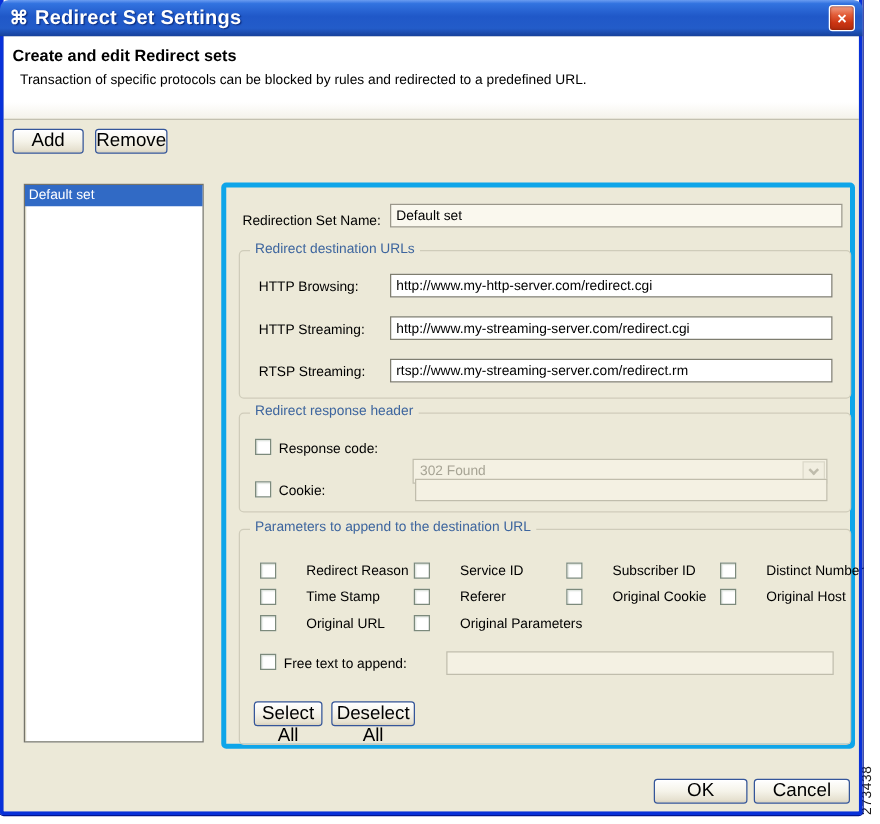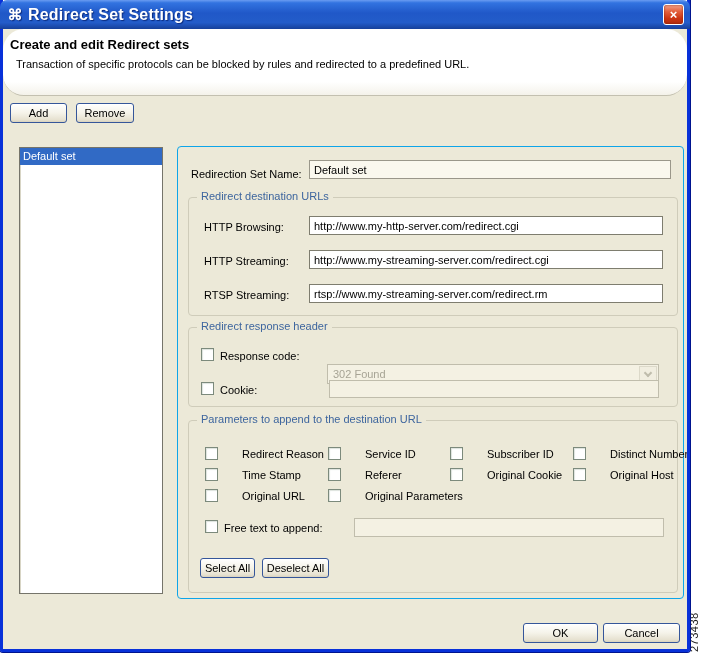--- a/index.html
+++ b/index.html
@@ -26,43 +26,43 @@
       text-shadow: 1px 1px 1px #0A2B7E; letter-spacing: 0.2px; }
   .close-btn { position: absolute; right: 6px; top: 4px; width: 21px; height: 21px;
       border: 1px solid #FFFFFF; border-radius: 3px; color: #fff; font-weight: bold;
       font-size: 13px; line-height: 19px; text-align: center;
       background: linear-gradient(180deg, #F0A28A 0%, #E35F3B 35%, #CC3512 70%, #B02C0E 100%);
       box-shadow: inset 0 0 2px #7E1A04; cursor: default; }
 
   
   .header { position: absolute; left: 3px; top: 29px; width: 684px; height: 67px;
       background: linear-gradient(180deg, #FFFFFF 0%, #FFFFFF 80%, #F4F2EA 100%);
-      border-bottom: 1px solid #C3C0B0; z-index: 5; border-radius: 21px; }
+      border-bottom: 1px solid #C3C0B0; z-index: 5; }
   .header-title { position: absolute; left: 7px; top: 8px; font-size: 13px; font-weight: bold; }
   .header-desc { position: absolute; left: 13px; top: 28px; line-height: 14px; }
 
   
   .btn { position: absolute; border: 1px solid #35569A; border-radius: 3px;
       background: linear-gradient(180deg, #FFFFFF 0%, #F5F3E9 50%, #E6E1D0 88%, #D8D2BE 100%);
-      font-family: "Liberation Sans", sans-serif; font-size: 11px; color: #000;
+      font-family: "Liberation Sans", sans-serif; font-size: 15px; color: #000;
       text-align: center; line-height: 18px; height: 20px; box-shadow: inset 0 1px 0 #FFFFFF; cursor: default; }
   .btn-add { left: 10px; top: 103px; width: 57px; }
   .btn-remove { left: 76px; top: 103px; width: 58px; }
   .btn-ok { left: 523px; top: 623px; width: 75px; }
   .btn-cancel { left: 603px; top: 623px; width: 77px; }
 
   
   .set-list { position: absolute; left: 19px; top: 147px; width: 144px; height: 447px;
       background: #FFFFFF; border: 1px solid #75746A; box-shadow: inset 1px 1px 0 #D8D5C5; }
   .list-row-selected { height: 17px; line-height: 17px; padding-left: 3px;
       background: #316AC5; color: #FFFFFF; }
 
   
   .panel { position: absolute; left: 177px; top: 146px; width: 507px; height: 453px;
-      border: 1px solid #0ea5e9; border-radius: 4px; }
+      border: 4px solid #0ea5e9; border-radius: 4px; }
 
   .field-label { position: absolute; line-height: 14px; white-space: nowrap; }
   .text-field { position: absolute; height: 19px; border: 1px solid #7E7D6F; background: #FFFFFF;
       font-family: "Liberation Sans", sans-serif; font-size: 11px; padding: 0 4px; color: #000; }
   .text-field.name { background: #FAF8EE; border-color: #9A978A; }
   .text-field.disabled { background: #F4F1E3; border-color: #C0BDAC; color: #A7A495; }
 
   .group { position: absolute; border: 1px solid #CFCCBA; border-radius: 4px; }
   .group-title { position: absolute; top: -8px; left: 8px; background: #ECE9D8;
       padding: 0 4px; color: #3D659E; white-space: nowrap; }

